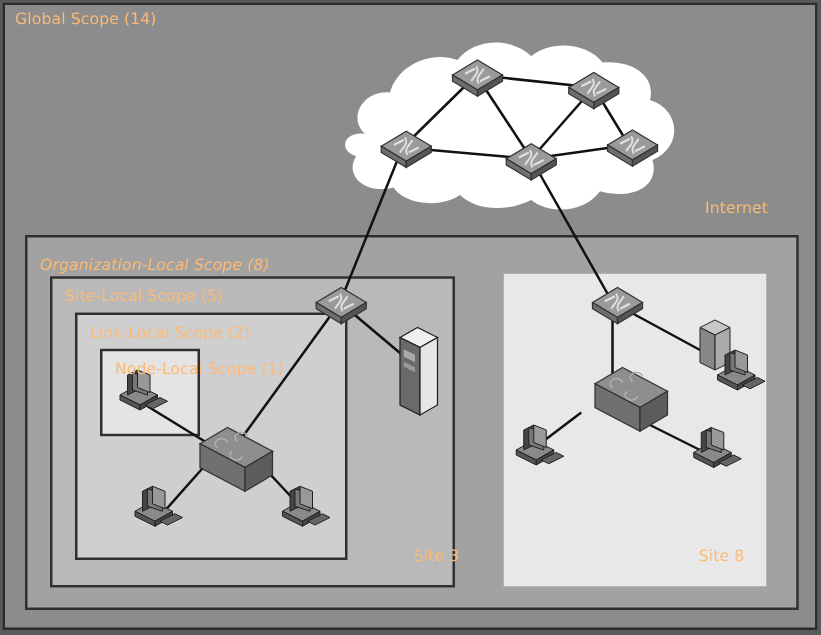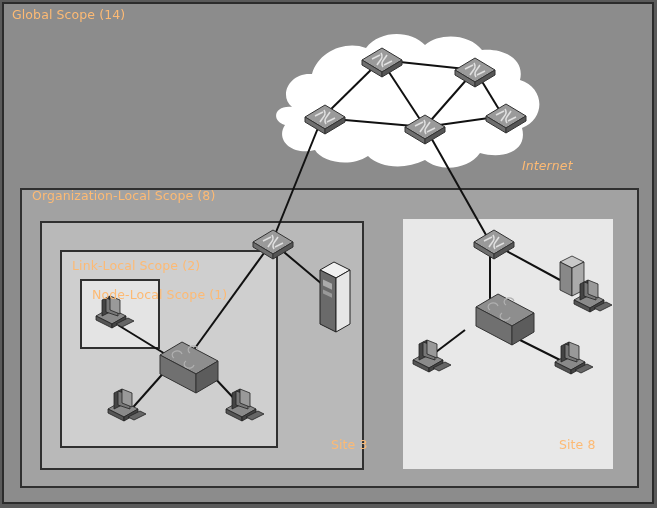--- a/index.html
+++ b/index.html
@@ -11,26 +11,27 @@
 </style>
 </head>
 <body>
 
 <div id="stage">
 
   <div class="scope" style="left:2px;top:2px;width:652px;height:502px;background:#8c8c8c;border-color:#2c2c2c;"></div>
   <div class="lbl" style="left:12px;top:7px;">Global Scope (14)</div>
 
   <div class="scope" style="left:20px;top:188px;width:619px;height:300px;background:#a2a2a2;"></div>
-  <div class="lbl" style="left:32px;top:188px;">Organization-Local Scope (8)</div>
+  <div class="lbl" style="left:32px;top:204px;font-style:italic;">Organization-Local Scope (8)</div>
 
   <div class="scope" style="left:403px;top:219px;width:210px;height:250px;background:#e8e8e8;border:none;"></div>
   <div class="lbl" style="left:559px;top:437px;">Site 8</div>
 
   <div class="scope" style="left:40px;top:221px;width:324px;height:249px;background:#b9b9b9;"></div>
+  <div class="lbl" style="left:52px;top:229px;">Site-Local Scope (5)</div>
   <div class="lbl" style="left:331px;top:437px;">Site 3</div>
 
   <div class="scope" style="left:60px;top:250px;width:218px;height:198px;background:#cfcfcf;"></div>
   <div class="lbl" style="left:72px;top:258px;">Link-Local Scope (2)</div>
 
   <div class="scope" style="left:80px;top:279px;width:80px;height:70px;background:#e4e4e4;"></div>
 
   <svg width="657" height="508" viewBox="0 0 657 508">
     <defs>
       <g id="router">
@@ -107,14 +108,14 @@
 
     <use href="#router" x="474" y="242"></use>
     <use href="#tower" x="560" y="262"></use>
     <use href="#pc" x="574" y="288"></use>
     <use href="#switch" x="476" y="307"></use>
     <use href="#pc" x="413" y="348"></use>
     <use href="#pc" x="555" y="350"></use>
   </svg>
 
   <div class="lbl" style="left:92px;top:287px;">Node-Local Scope (1)</div>
-  <div class="lbl" style="left:522px;top:158px;font-style:italic;">Internet</div>
+  <div class="lbl" style="left:564px;top:158px;">Internet</div>
 </div>
 
 </body></html>

